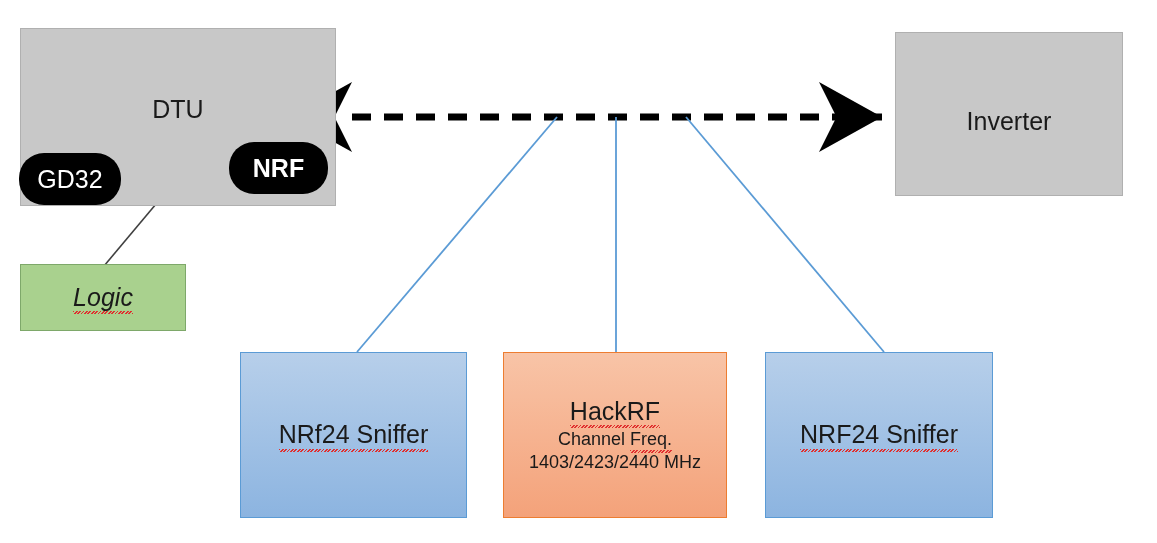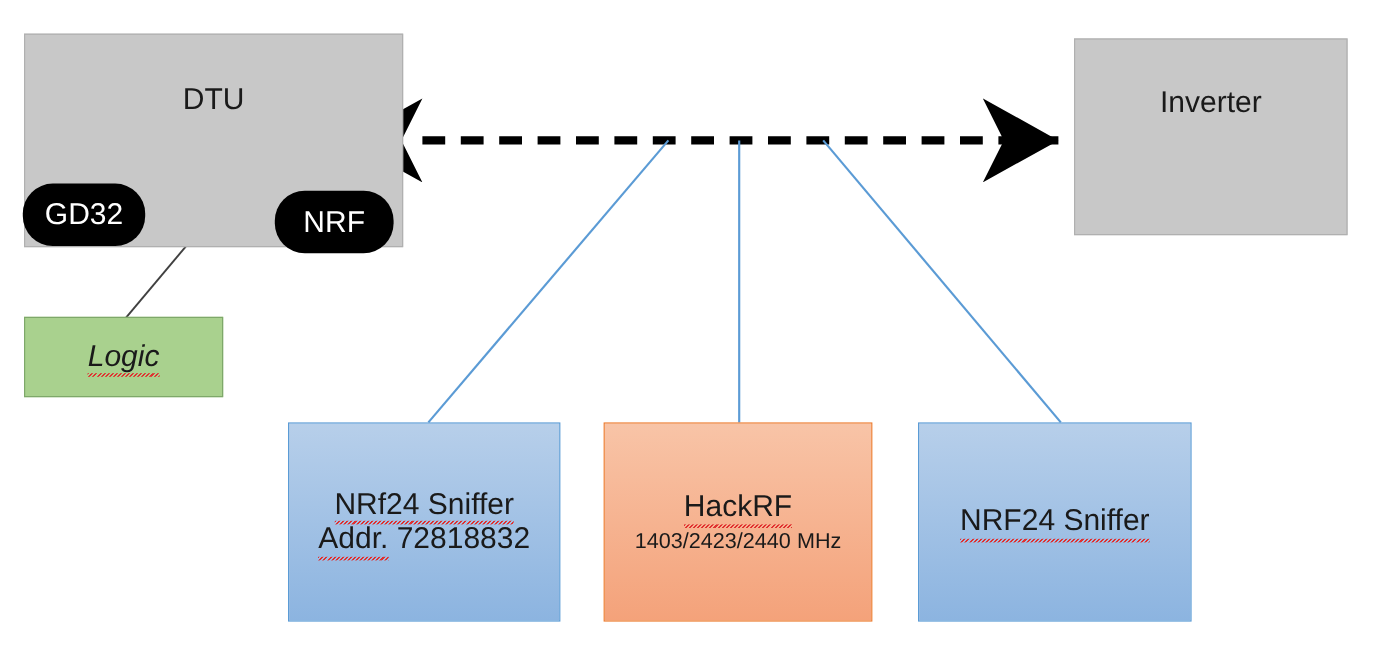--- a/index.html
+++ b/index.html
@@ -35,29 +35,29 @@
     border: 1px solid #b0b0b0;
     color: #1a1a1a;
     font-size: 25px;
   }
   #dtu-box {
     left: 20px;
     top: 28px;
     width: 316px;
     height: 178px;
     justify-content: flex-start;
-    padding-top: 40px;
+    padding-top: 66px;
   }
   #inverter-box {
     left: 895px;
     top: 32px;
     width: 228px;
     height: 164px;
     justify-content: flex-start;
-    padding-top: 38px;
+    padding-top: 74px;
   }
 
   
   .chip {
     position: absolute;
     box-sizing: border-box;
     background: #000000;
     color: #ffffff;
     display: flex;
     align-items: center;
@@ -66,23 +66,24 @@
     border-radius: 25px;
   }
   #gd32-chip {
     left: 19px;
     top: 153px;
     width: 102px;
     height: 52px;
   }
   #nrf-chip {
     left: 229px;
-    top: 159px;
+    top: 142px;
     width: 99px;
     height: 52px;
+    font-weight: bold;
   }
 
   
   #logic-box {
     left: 20px;
     top: 264px;
     width: 166px;
     height: 67px;
     background: #a9d18e;
     border: 1px solid #7ea86a;
@@ -207,25 +208,25 @@
   <div class="box" id="logic-box">
     <span class="sq line-text">Logic</span>
   </div>
 
   <div class="box grey-box" id="inverter-box">
     <span class="line-text">Inverter</span>
   </div>
 
   <div class="box blue-box" id="sniffer-left-box">
     <span class="sq line-text">NRf24 Sniffer</span>
-    <span class="line-text"><span class="sq">Addr.</span><span>&nbsp;</span><span>72818832</span></span>
   </div>
 
   <div class="box orange-box" id="hackrf-box">
     <span class="sq hackrf-title line-text">HackRF</span>
+    <span class="hackrf-sub line-text"><span>Channel&nbsp;</span><span class="sq">Freq.</span></span>
     <span class="hackrf-sub line-text">1403/2423/2440 MHz</span>
   </div>
 
   <div class="box blue-box" id="sniffer-right-box">
     <span class="sq line-text">NRF24 Sniffer</span>
   </div>
 
 </div>
 
 </body></html>

